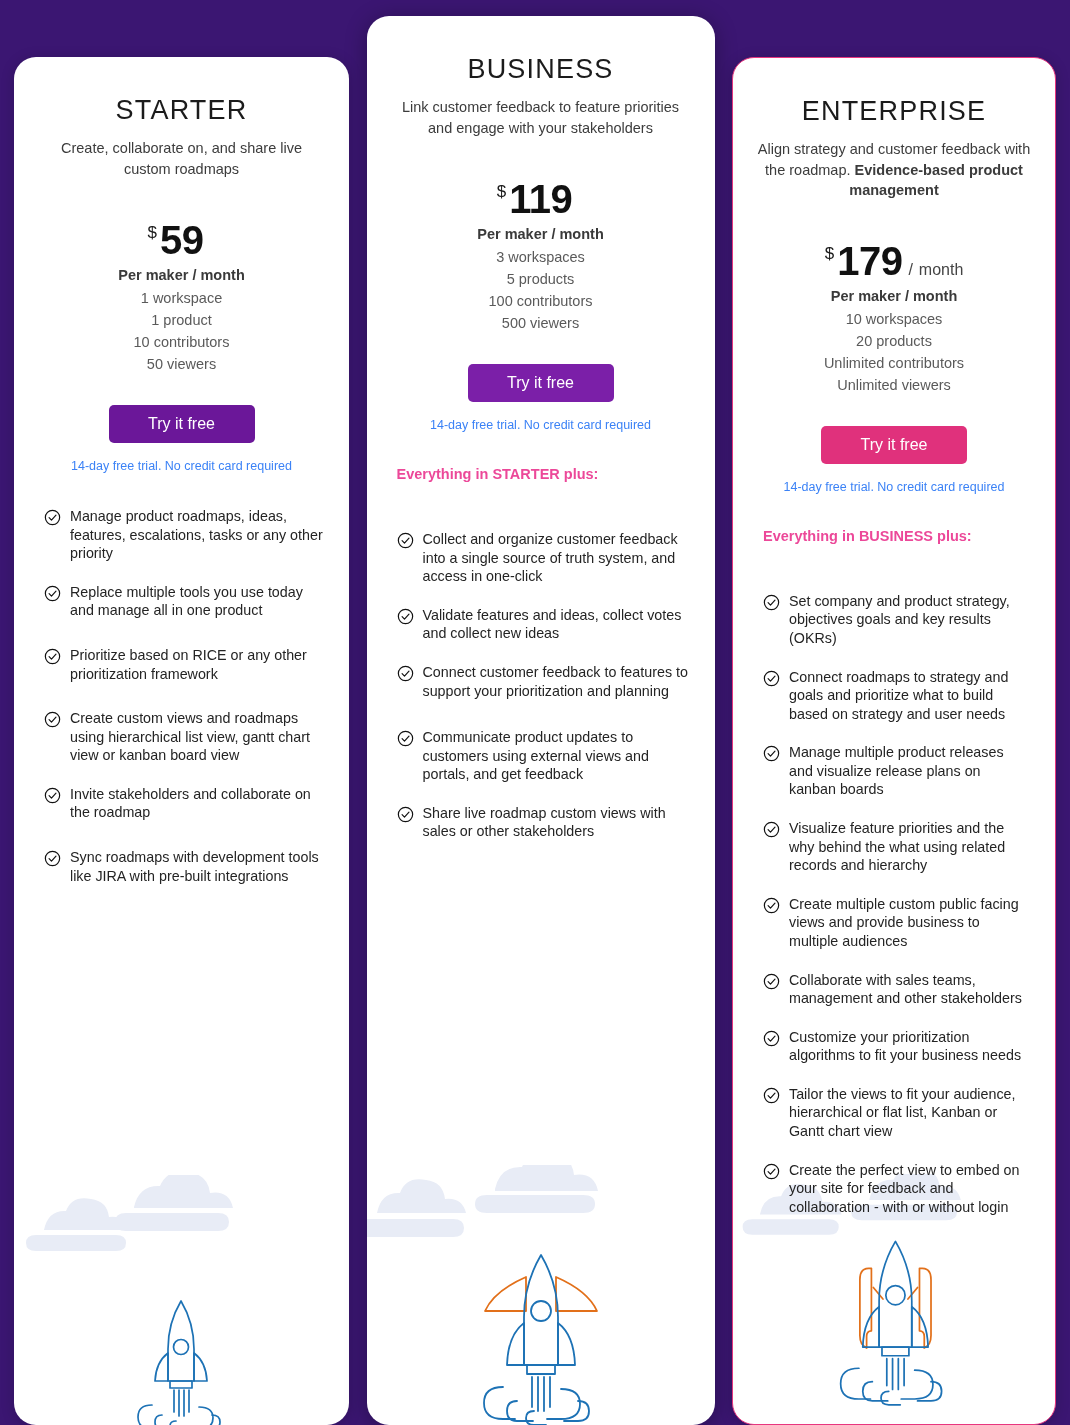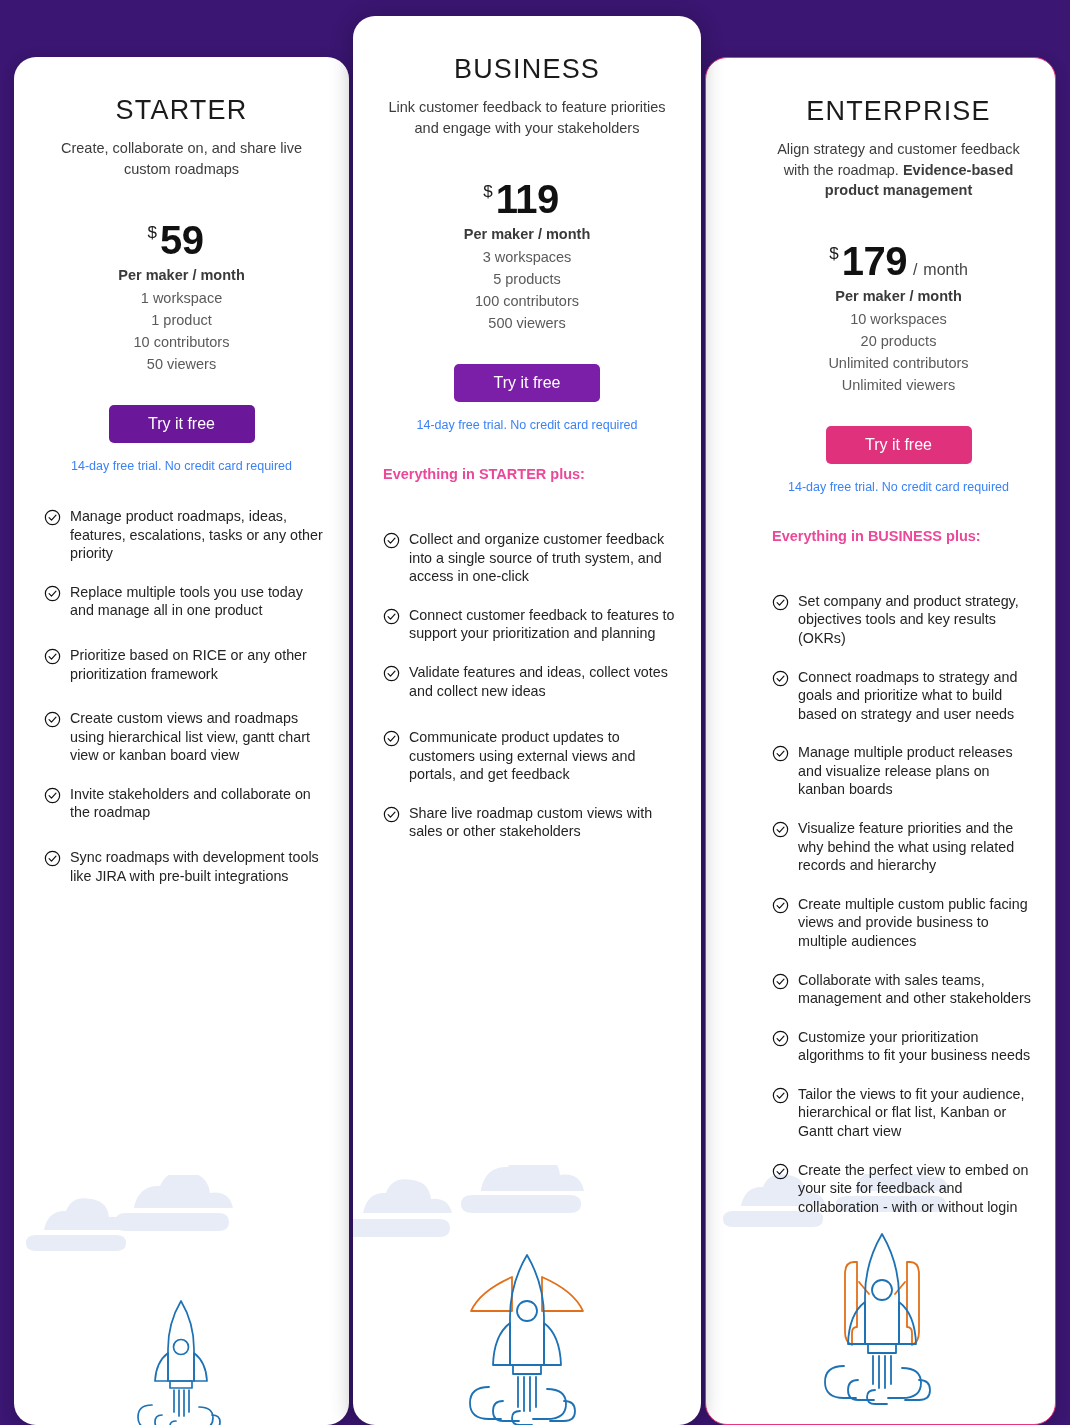--- a/index.html
+++ b/index.html
@@ -30,25 +30,24 @@
     height: 1368px;
   }
   .card-business {
     width: 348px;
     margin-top: 3px;
     height: 1409px;
     z-index: 5;
     box-shadow: 0 3px 22px rgba(0,0,0,0.30);
   }
   .card-enterprise {
-    width: 351px;
+    width: 324px;
     margin-top: 22px;
     height: 1368px;
     border: 1px solid #e8367f;
-    padding-left: 36px;
   }
   .card-inner {
     position: relative;
     z-index: 2;
     padding: 38px 22px 0 22px;
     text-align: center;
   }
   .plan-name {
     font-size: 27px;
     font-weight: 400;
@@ -306,30 +305,30 @@
             </span>
           <span class="feature-text">Collect and organize customer feedback into a single source of truth system, and access in one-click</span>
         </div>
         <div class="feature-item">
           <span class="check-icon">
               <svg viewBox="0 0 20 20" width="17" height="17">
                 <circle cx="10" cy="10" r="8.4" fill="none" stroke="#111" stroke-width="1.4"></circle>
                 <path d="M6 10.2 L8.8 13 L14.1 7.2" fill="none" stroke="#111" stroke-width="1.4" stroke-linecap="round" stroke-linejoin="round"></path>
               </svg>
             </span>
+          <span class="feature-text">Validate features and ideas, collect votes and collect new ideas</span>
+        </div>
+        <div class="feature-item">
+          <span class="check-icon">
+              <svg viewBox="0 0 20 20" width="17" height="17">
+                <circle cx="10" cy="10" r="8.4" fill="none" stroke="#111" stroke-width="1.4"></circle>
+                <path d="M6 10.2 L8.8 13 L14.1 7.2" fill="none" stroke="#111" stroke-width="1.4" stroke-linecap="round" stroke-linejoin="round"></path>
+              </svg>
+            </span>
           <span class="feature-text">Connect customer feedback to features to support your prioritization and planning</span>
-        </div>
-        <div class="feature-item">
-          <span class="check-icon">
-              <svg viewBox="0 0 20 20" width="17" height="17">
-                <circle cx="10" cy="10" r="8.4" fill="none" stroke="#111" stroke-width="1.4"></circle>
-                <path d="M6 10.2 L8.8 13 L14.1 7.2" fill="none" stroke="#111" stroke-width="1.4" stroke-linecap="round" stroke-linejoin="round"></path>
-              </svg>
-            </span>
-          <span class="feature-text">Validate features and ideas, collect votes and collect new ideas</span>
         </div>
         <div class="feature-item" style="margin-top:28px;">
           <span class="check-icon">
               <svg viewBox="0 0 20 20" width="17" height="17">
                 <circle cx="10" cy="10" r="8.4" fill="none" stroke="#111" stroke-width="1.4"></circle>
                 <path d="M6 10.2 L8.8 13 L14.1 7.2" fill="none" stroke="#111" stroke-width="1.4" stroke-linecap="round" stroke-linejoin="round"></path>
               </svg>
             </span>
           <span class="feature-text">Communicate product updates to customers using external views and portals, and get feedback</span>
         </div>
@@ -399,21 +398,21 @@
 
       <div class="features">
         <div class="features-heading">Everything in BUSINESS plus:</div>
         <div class="feature-item">
           <span class="check-icon">
               <svg viewBox="0 0 20 20" width="17" height="17">
                 <circle cx="10" cy="10" r="8.4" fill="none" stroke="#111" stroke-width="1.4"></circle>
                 <path d="M6 10.2 L8.8 13 L14.1 7.2" fill="none" stroke="#111" stroke-width="1.4" stroke-linecap="round" stroke-linejoin="round"></path>
               </svg>
             </span>
-          <span class="feature-text">Set company and product strategy, objectives tools and key results (OKRs)</span>
+          <span class="feature-text">Set company and product strategy, objectives goals and key results (OKRs)</span>
         </div>
         <div class="feature-item">
           <span class="check-icon">
               <svg viewBox="0 0 20 20" width="17" height="17">
                 <circle cx="10" cy="10" r="8.4" fill="none" stroke="#111" stroke-width="1.4"></circle>
                 <path d="M6 10.2 L8.8 13 L14.1 7.2" fill="none" stroke="#111" stroke-width="1.4" stroke-linecap="round" stroke-linejoin="round"></path>
               </svg>
             </span>
           <span class="feature-text">Connect roadmaps to strategy and goals and prioritize what to build based on strategy and user needs</span>
         </div>

